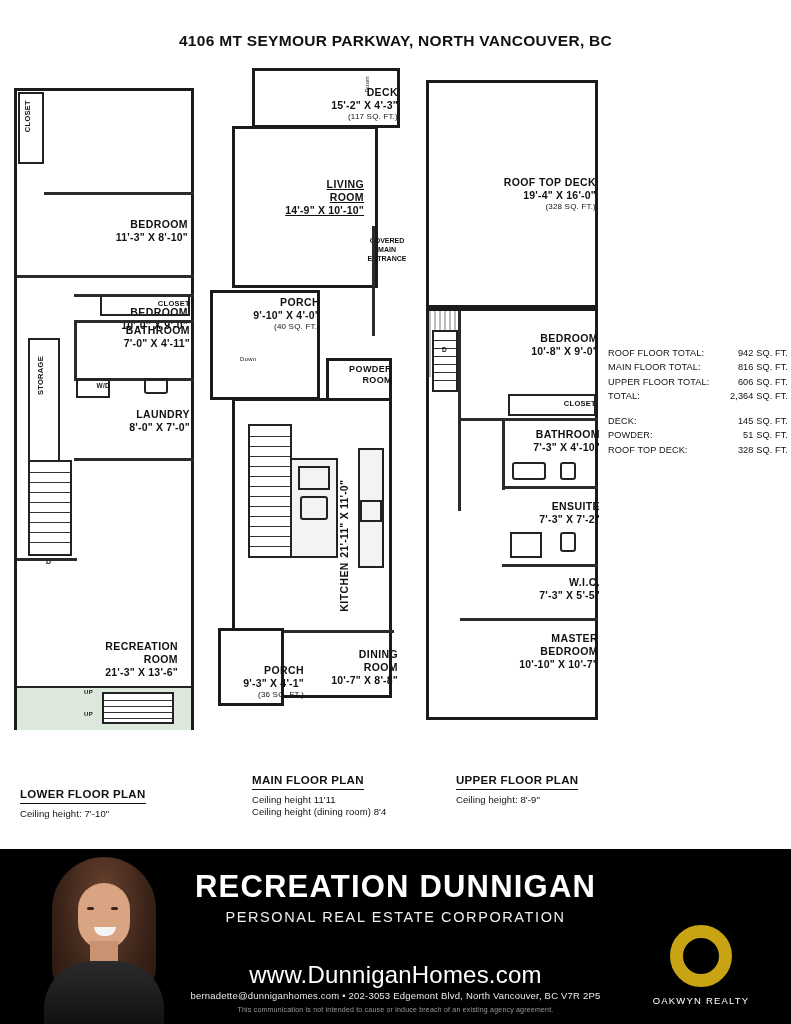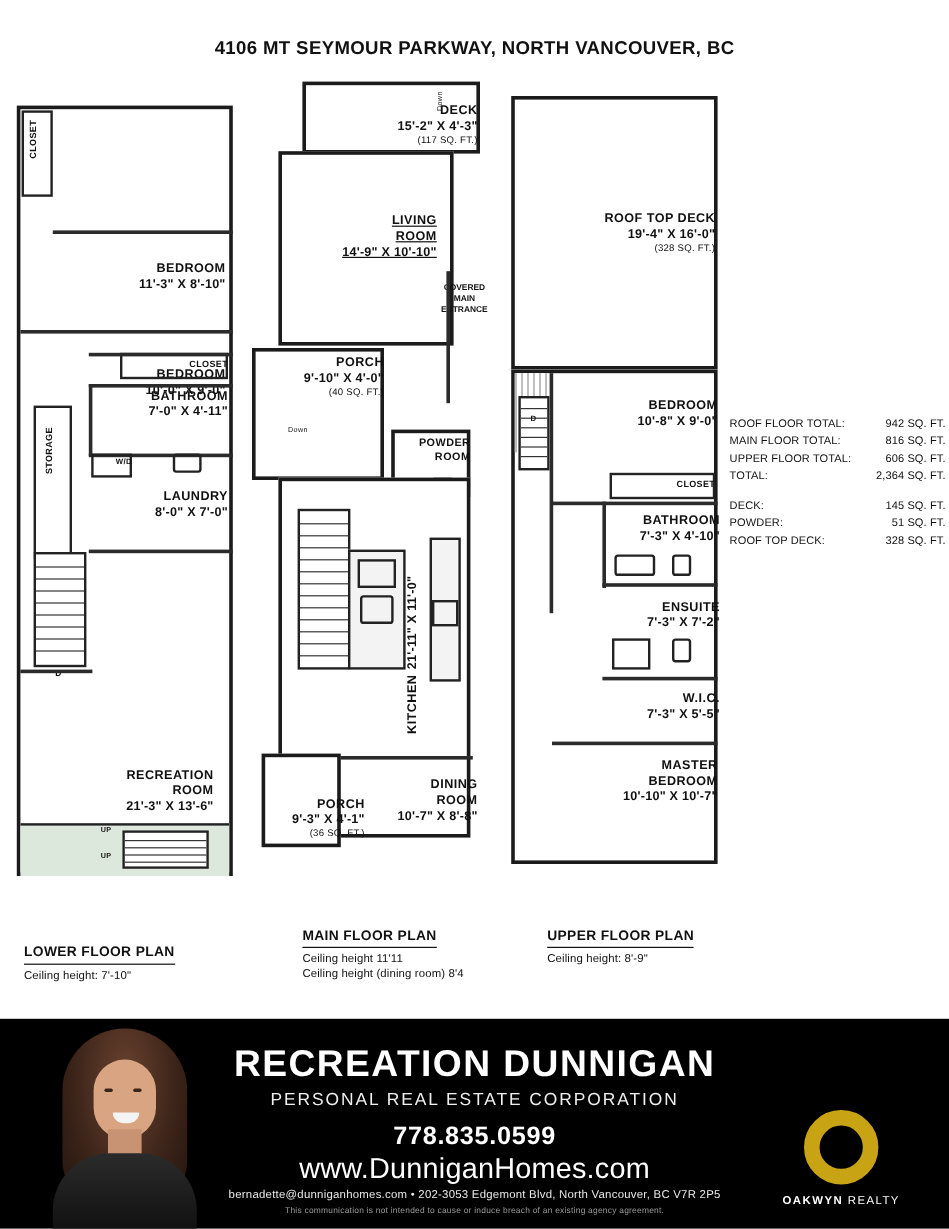--- a/index.html
+++ b/index.html
@@ -94,21 +94,21 @@
   .fdisc {
     position:absolute; left:0; right:0; top:157px; text-align:center;
     font-size:7px; color:#9a9a9a; letter-spacing:.2px;
   }
   .brand { position:absolute; right:36px; bottom:18px; width:108px; text-align:center; }
   .brand .ring {
     width:62px; height:62px; border-radius:50%; border:13px solid #c8a415; margin:0 auto 8px;
     box-sizing:border-box;
   }
   .brand .bname { font-size:9.5px; letter-spacing:1.2px; color:#fff; }
-  .brand .bname b { font-weight:bold;text-align:right; }
+  .brand .bname b { font-weight:normal;text-align:right; }
 </style>
 </head>
 <body>
 
 <div class="page">
 
   <div class="title">4106 MT SEYMOUR PARKWAY, NORTH VANCOUVER, BC</div>
 
   <div class="plan" style="left:14px; top:88px; width:180px; height:650px;">
 
@@ -385,21 +385,20 @@
         <div class="ph-eye" style="left:9px; top:24px;"></div>
         <div class="ph-eye" style="left:33px; top:24px;"></div>
       </div>
       <div class="ph-smile"></div>
       <div class="ph-neck"></div>
       <div class="ph-body"></div>
     </div>
 
     <div class="fname">RECREATION DUNNIGAN</div>
     <div class="fsub">PERSONAL REAL ESTATE CORPORATION</div>
-    <div class="fphone">778.835.0599</div>
     <div class="fweb">www.DunniganHomes.com</div>
     <div class="faddr">bernadette@dunniganhomes.com  •  202-3053 Edgemont Blvd, North Vancouver, BC V7R 2P5</div>
     <div class="fdisc">This communication is not intended to cause or induce breach of an existing agency agreement.</div>
 
     <div class="brand">
       <div class="ring"></div>
       <div class="bname">
         <b>OAKWYN</b>
         <span>REALTY</span>
       </div>

